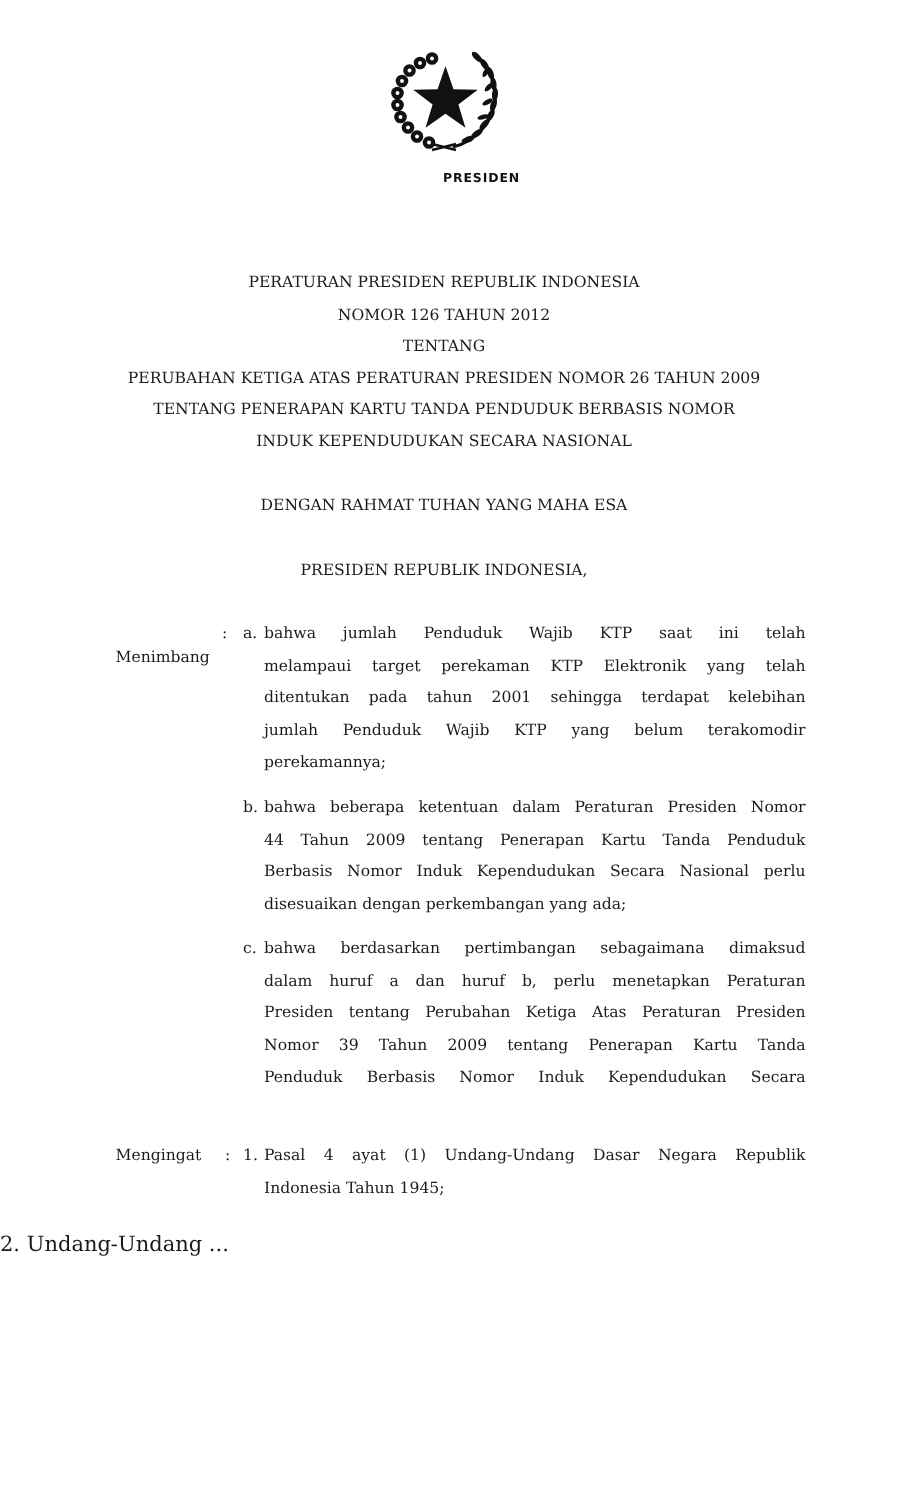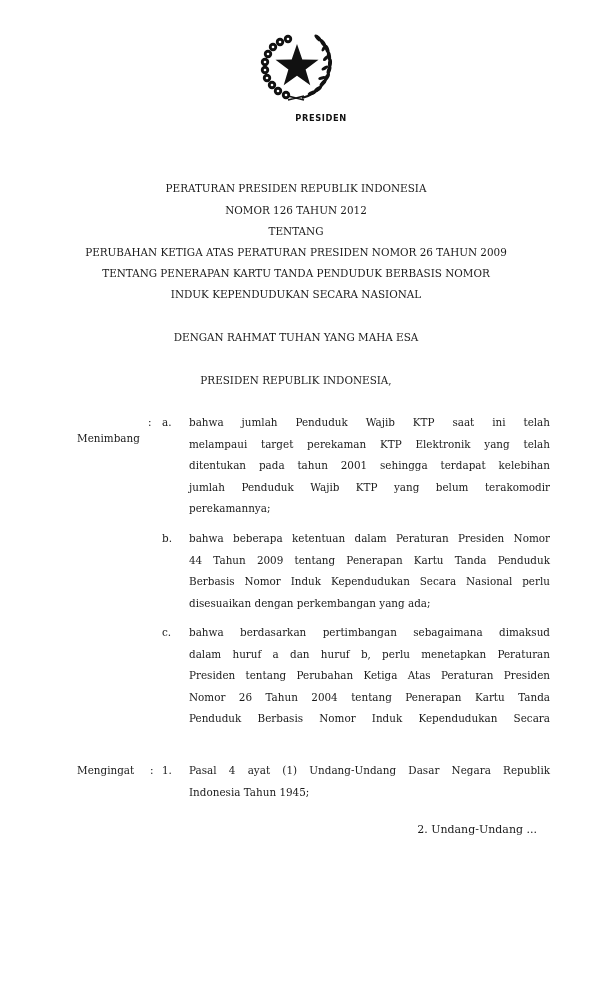--- a/index.html
+++ b/index.html
@@ -14,24 +14,24 @@
     font-family: "DejaVu Sans", "Liberation Sans", sans-serif; font-weight: bold;
     font-size: 8.3px; letter-spacing: 0.6px; color: #111; line-height: 10px; margin-left: 12px; }
   .cap1 { top: 113px; padding-left: 6px; box-sizing: border-box; }
   .cap2 { top: 123px; padding-left: 6px; box-sizing: border-box; }
   .center-line { position: absolute; left: 0; width: 592px; text-align: center;
     font-size: 10.4px; line-height: 14px; white-space: nowrap; }
   .row { position: absolute; font-size: 10.4px; line-height: 21.5px; }
   .label { position: absolute; left: 77px; white-space: nowrap; }
   .colon { position: absolute; white-space: nowrap; }
   .marker { position: absolute; left: 162px; white-space: nowrap; }
-  .para { position: absolute; left: 189px; width: 361px; text-align: justify; }
+  .para { position: absolute; left: 176px; width: 361px; text-align: justify; }
   .para .ln { display: block; text-align: justify; text-align-last: justify; height: 21.5px; white-space: nowrap; }
   .para .ln.last { text-align-last: left; }
-  .footer { position: absolute; left: 0; width: 537px; text-align: right; font-size: 11px; top: 823px; line-height: 14px; }
+  .footer { position: absolute; left: 0; width: 537px; text-align: left; font-size: 14px; top: 823px; line-height: 14px; }
 </style>
 </head>
 <body>
 
 <div class="page">
 
   <svg class="logo" viewBox="0 0 76 72">
 
     <g fill="#111">
       <circle cx="30" cy="9" r="4.2"></circle>
@@ -112,21 +112,21 @@
       <span class="ln">44 Tahun 2009 tentang Penerapan Kartu Tanda Penduduk</span>
       <span class="ln">Berbasis Nomor Induk Kependudukan Secara Nasional perlu</span>
       <span class="ln last">disesuaikan dengan perkembangan yang ada;</span>
     </div>
 
     <span class="marker" style="top:210px">c.</span>
     <div class="para" style="top:210px">
       <span class="ln">bahwa berdasarkan pertimbangan sebagaimana dimaksud</span>
       <span class="ln">dalam huruf a dan huruf b, perlu menetapkan Peraturan</span>
       <span class="ln">Presiden tentang Perubahan Ketiga Atas Peraturan Presiden</span>
-      <span class="ln">Nomor 26 Tahun 2004 tentang Penerapan Kartu Tanda</span>
+      <span class="ln">Nomor 39 Tahun 2009 tentang Penerapan Kartu Tanda</span>
       <span class="ln">Penduduk Berbasis Nomor Induk Kependudukan Secara</span>
     </div>
   </div>
 
   <div class="row" style="top:760px; left:0; width:612px;">
     <span class="label" style="top:0">Mengingat</span>
     <span class="colon" style="top:0; left:150px">:</span>
     <span class="marker" style="top:0">1.</span>
     <div class="para" style="top:0">
       <span class="ln">Pasal 4 ayat (1) Undang-Undang Dasar Negara Republik</span>

